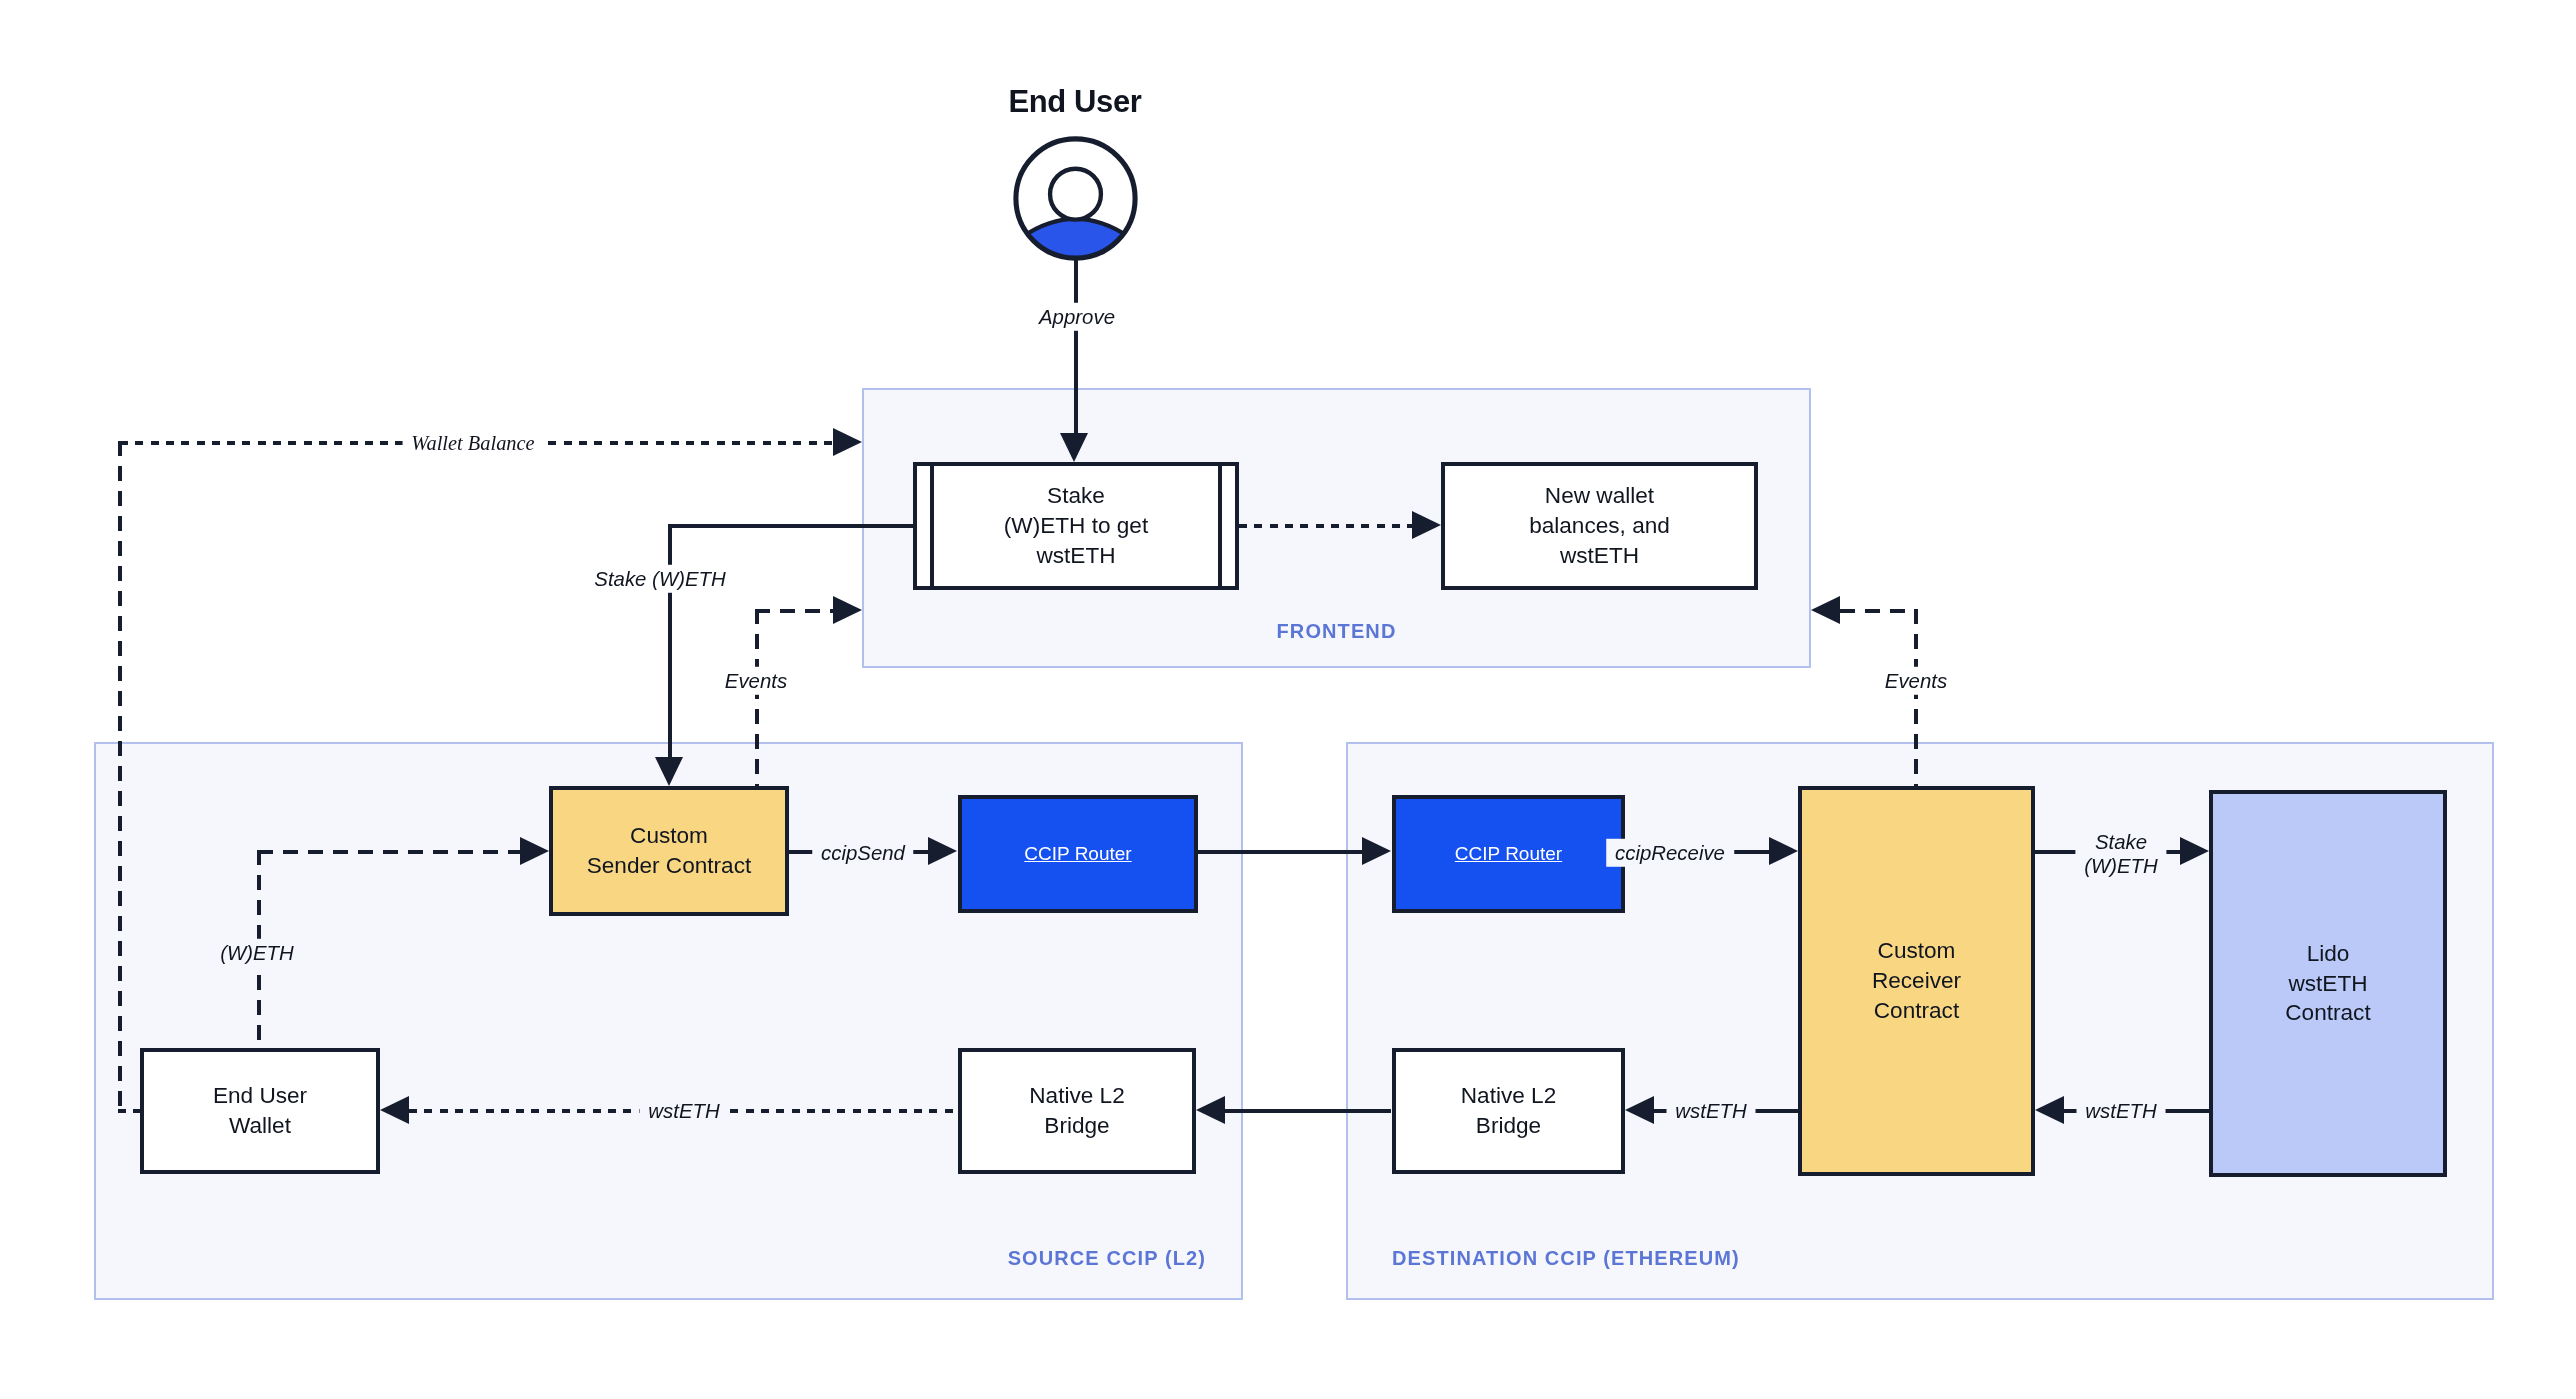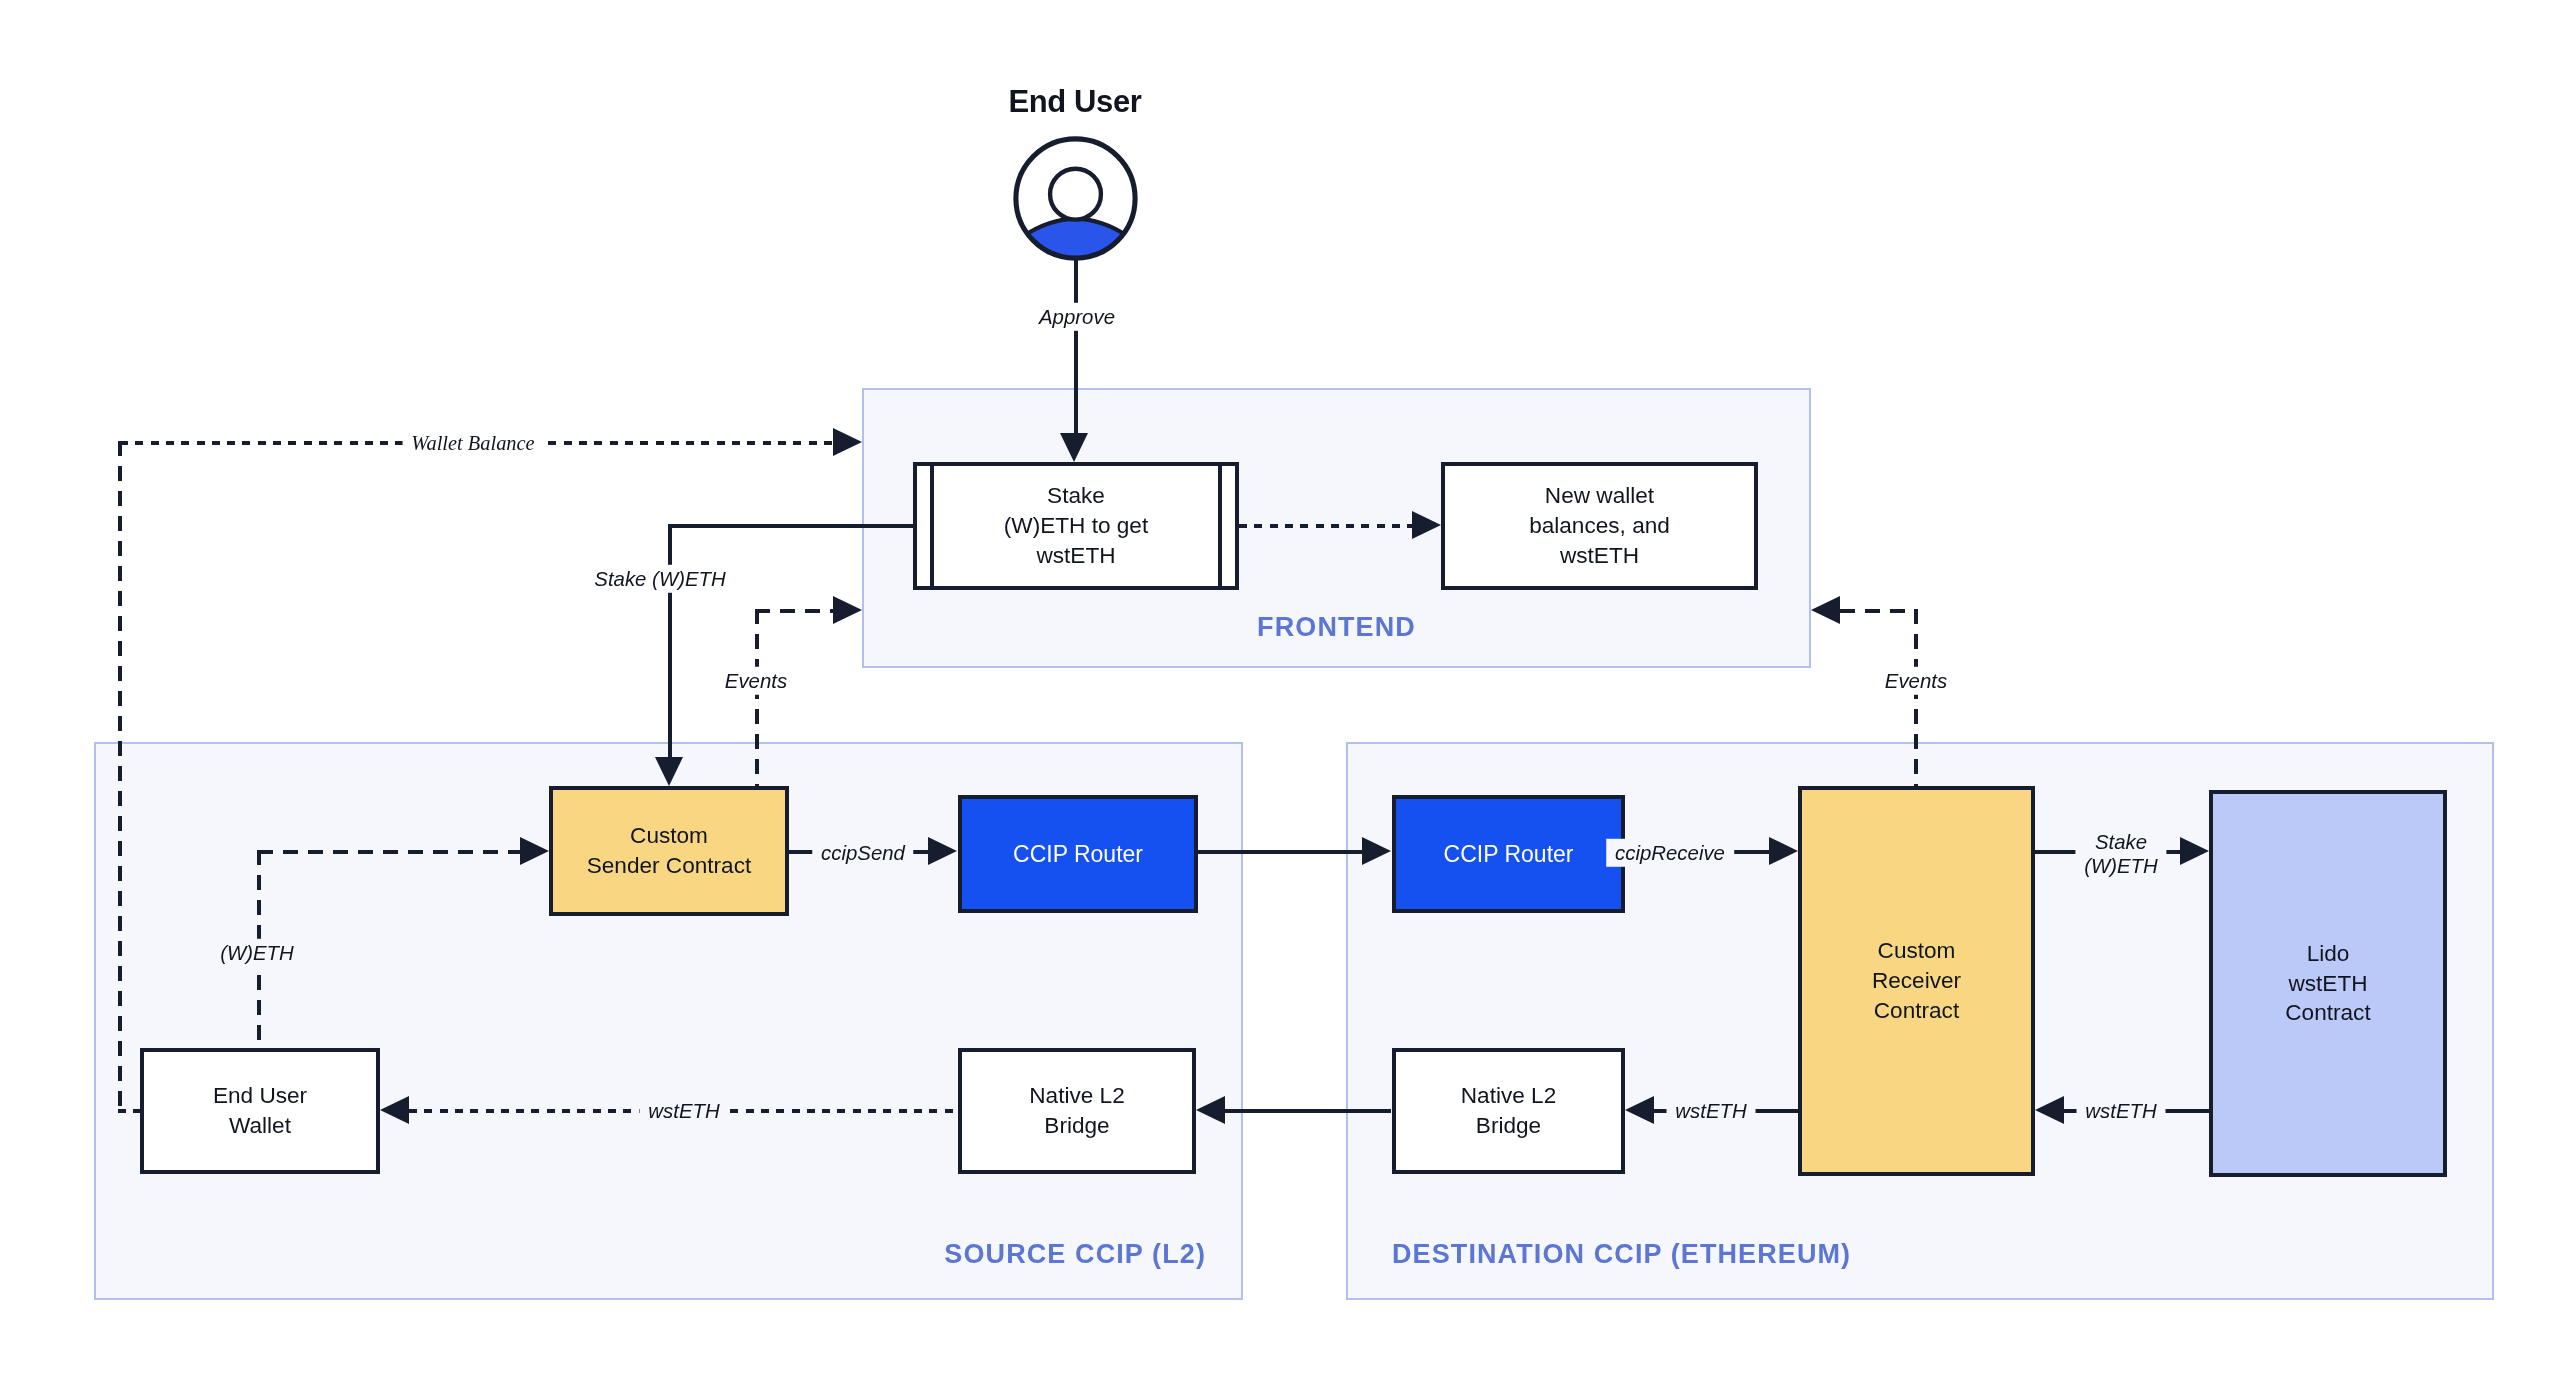--- a/index.html
+++ b/index.html
@@ -17,31 +17,31 @@
     position:relative;width:2576px;height:1400px;background:#ffffff;overflow:hidden;
     font-family:"Liberation Sans","DejaVu Sans",sans-serif;color:var(--text);
   }
   .stage *{box-sizing:border-box;}
   
   .region{
     position:absolute;background:var(--region-bg);
     border:2.9px solid var(--region-border);
   }
   .region-label{
-    position:absolute;font-size:27px;font-weight:700;letter-spacing:1.1px;
+    position:absolute;font-size:20px;font-weight:700;letter-spacing:1.1px;
     color:var(--region-label);white-space:nowrap;
   }
   
   .node{
     position:absolute;background:#ffffff;border:4.4px solid var(--ink);
     display:flex;align-items:center;justify-content:center;text-align:center;
     font-size:22.6px;line-height:1.32;white-space:pre-line;color:var(--text);
   }
   .node.yellow{background:var(--box-yellow);}
-  .node.blue{background:var(--accent-blue);color:#ffffff;font-size:23px;}
+  .node.blue{background:var(--accent-blue);color:#ffffff;font-size:19px;text-decoration:underline;}
   .node.periwinkle{background:var(--box-periwinkle);}
   .node.predef::before,.node.predef::after{
     content:"";position:absolute;top:0;bottom:0;width:3.6px;background:var(--ink);
   }
   .node.predef::before{left:13px;}
   .node.predef::after{right:13px;}
   
   .ln{position:absolute;background:var(--ink);}
   .dot-h{position:absolute;height:3.6px;background:repeating-linear-gradient(90deg,var(--ink) 0 8px,transparent 8px 15.3px);}
   .dash-h{position:absolute;height:3.6px;background:repeating-linear-gradient(90deg,var(--ink) 0 14.6px,transparent 14.6px 25px);}

